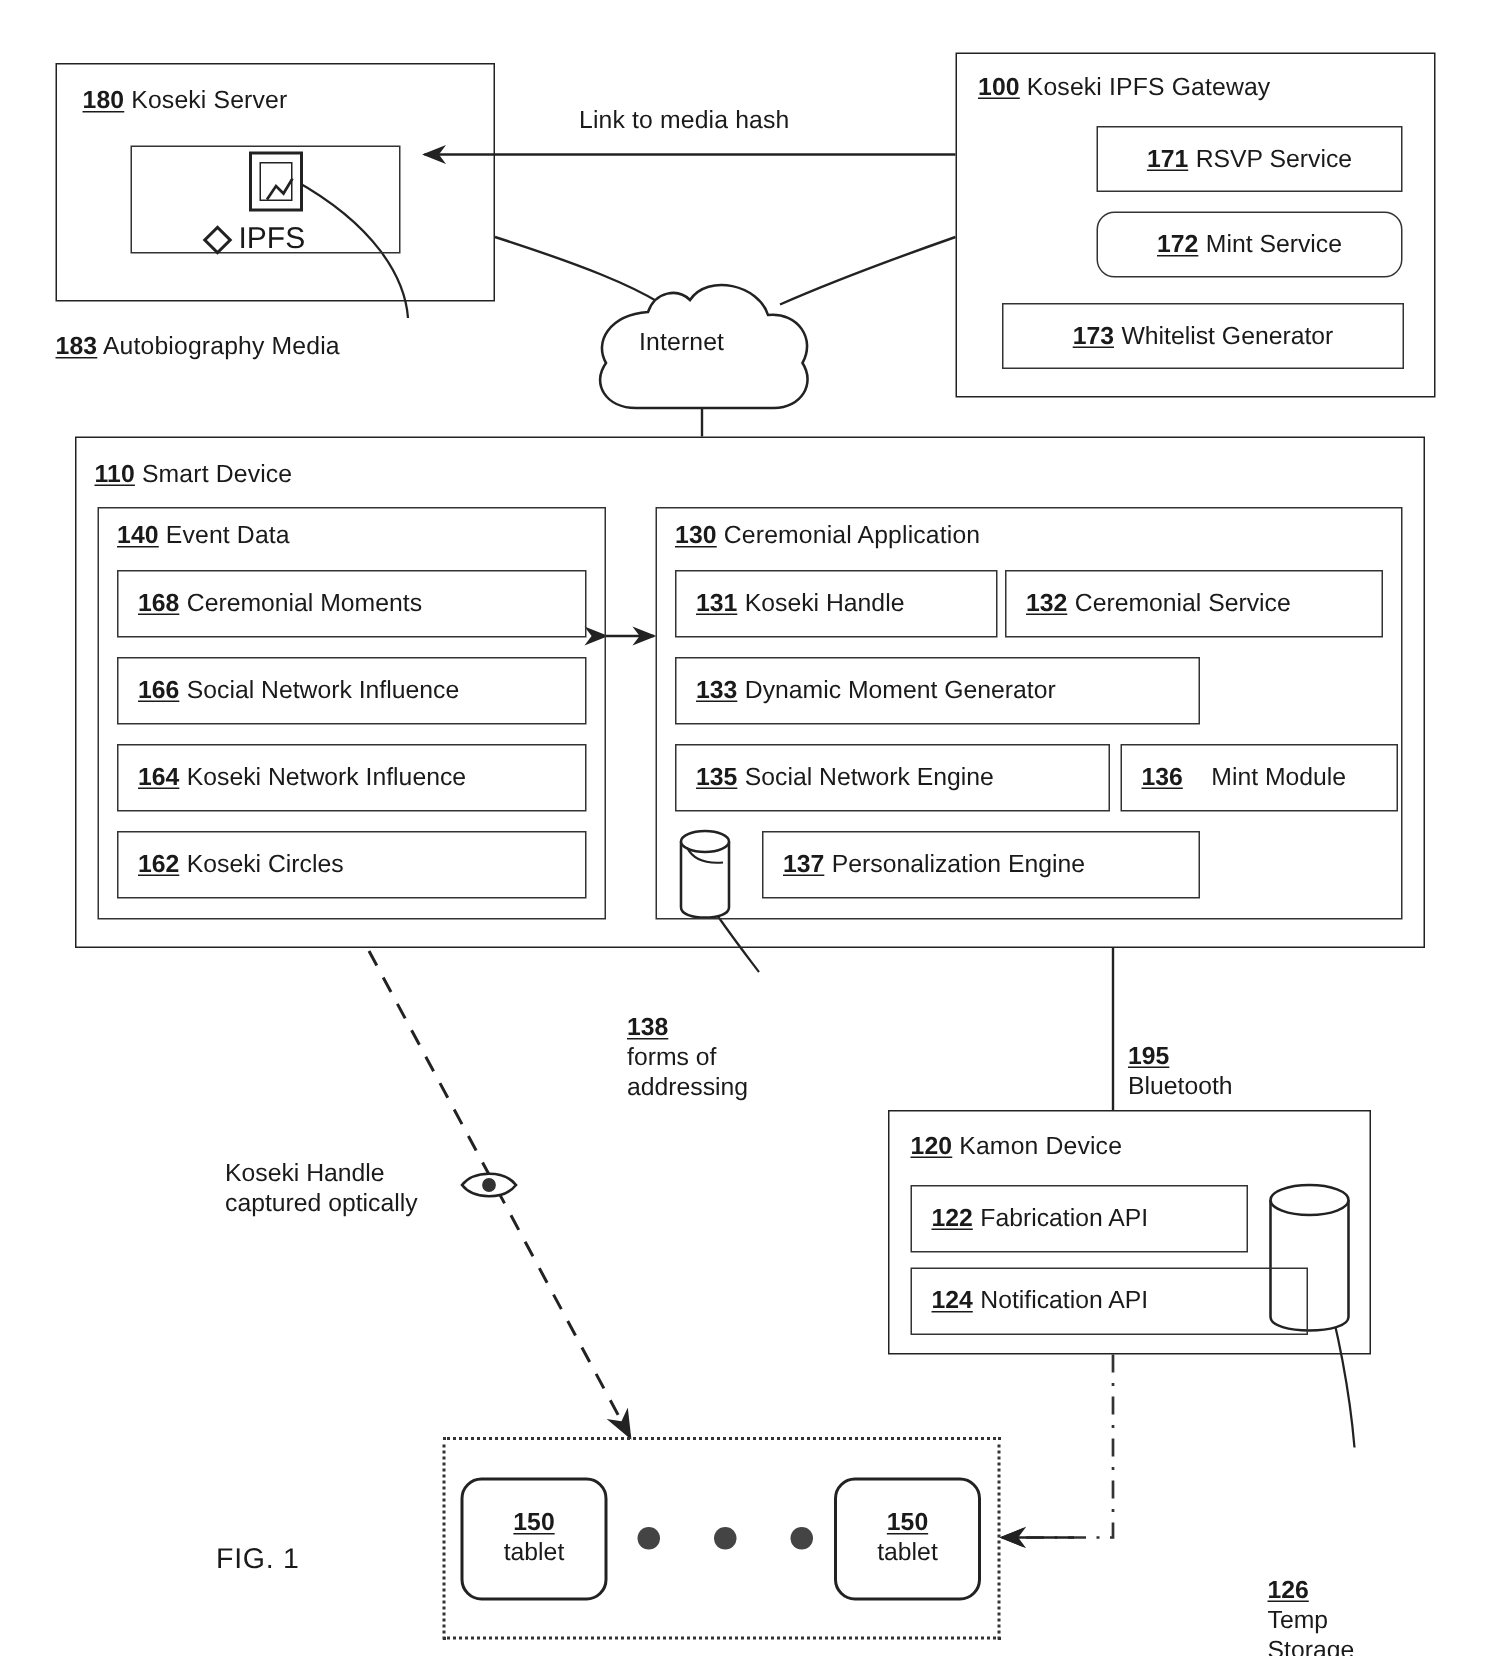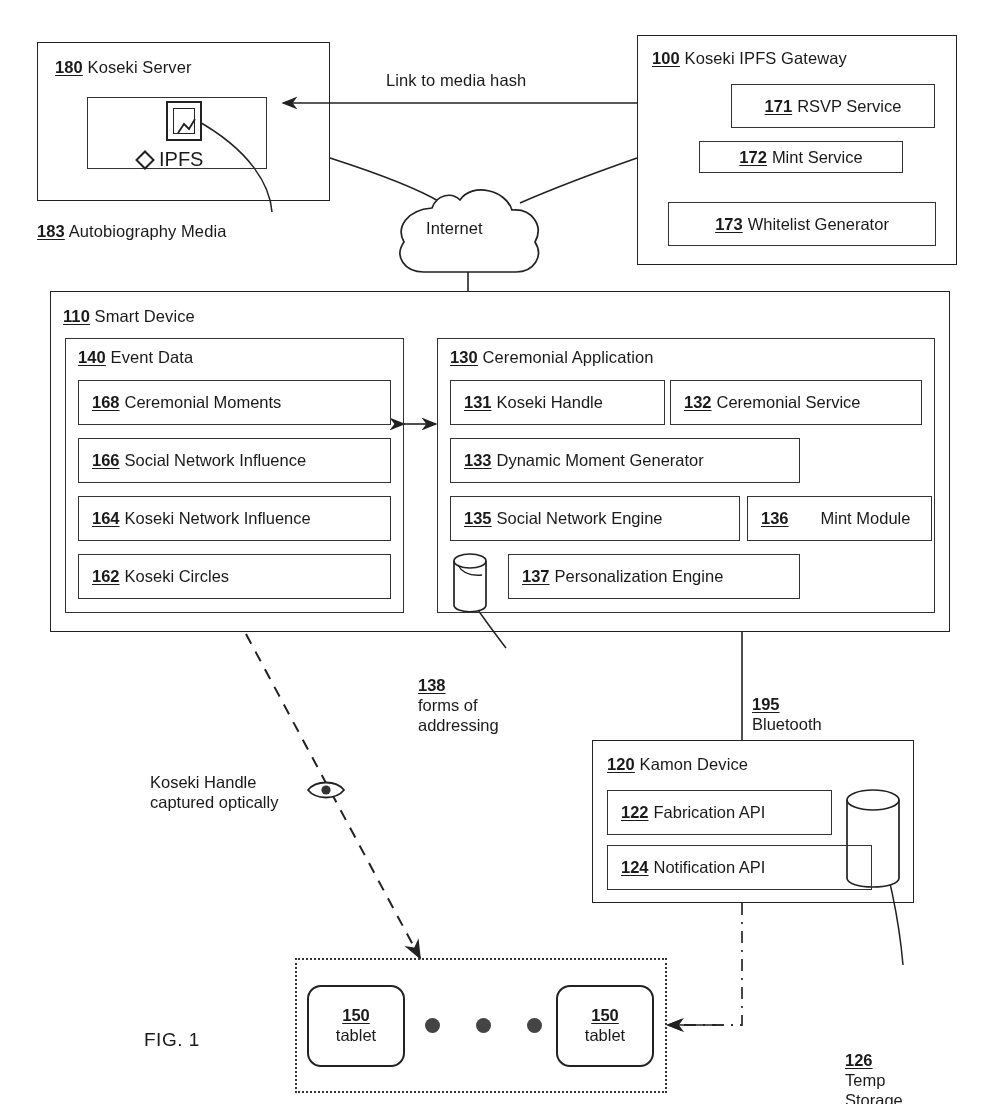--- a/index.html
+++ b/index.html
@@ -144,21 +144,21 @@
   <div class="box solid" style="left:637px;top:35px;width:320px;height:230px;"></div>
   <div class="hdr" style="left:652px;top:49px;">
     <span class="ref">100</span> 
     <span>Koseki IPFS Gateway</span>
   </div>
 
   <div class="cell center" style="left:731px;top:84px;width:204px;height:44px;">
     <span class="ref">171</span>
     <span style="margin-left:5px;">RSVP Service</span>
   </div>
-  <div class="cell center" style="left:699px;top:141px;width:204px;height:32px;">
+  <div class="cell center" style="left:731px;top:141px;width:204px;height:44px;border-radius:12px;">
     <span class="ref">172</span>
     <span style="margin-left:5px;">Mint Service</span>
   </div>
   <div class="cell center" style="left:668px;top:202px;width:268px;height:44px;">
     <span class="ref">173</span>
     <span style="margin-left:5px;">Whitelist Generator</span>
   </div>
 
   <div class="hdr" style="left:426px;top:219px;">
     <span>Internet</span>
@@ -208,21 +208,21 @@
   <div class="cell" style="left:450px;top:438px;width:350px;height:45px;">
     <span class="ref">133</span>
     <span style="margin-left:5px;">Dynamic Moment Generator</span>
   </div>
   <div class="cell" style="left:450px;top:496px;width:290px;height:45px;">
     <span class="ref">135</span>
     <span style="margin-left:5px;">Social Network Engine</span>
   </div>
   <div class="cell" style="left:747px;top:496px;width:185px;height:45px;gap:18px;">
     <span class="ref">136</span>
-    <span style="margin-left:14px;">Mint Module</span>
+    <span style="margin-left:1px;">Mint Module</span>
   </div>
   <div class="cell" style="left:508px;top:554px;width:292px;height:45px;">
     <span class="ref">137</span>
     <span style="margin-left:5px;">Personalization Engine</span>
   </div>
 
   <div class="anno" style="left:418px;top:655px;">
     <span class="ref">138</span> 
     <span>forms of
 addressing</span>

